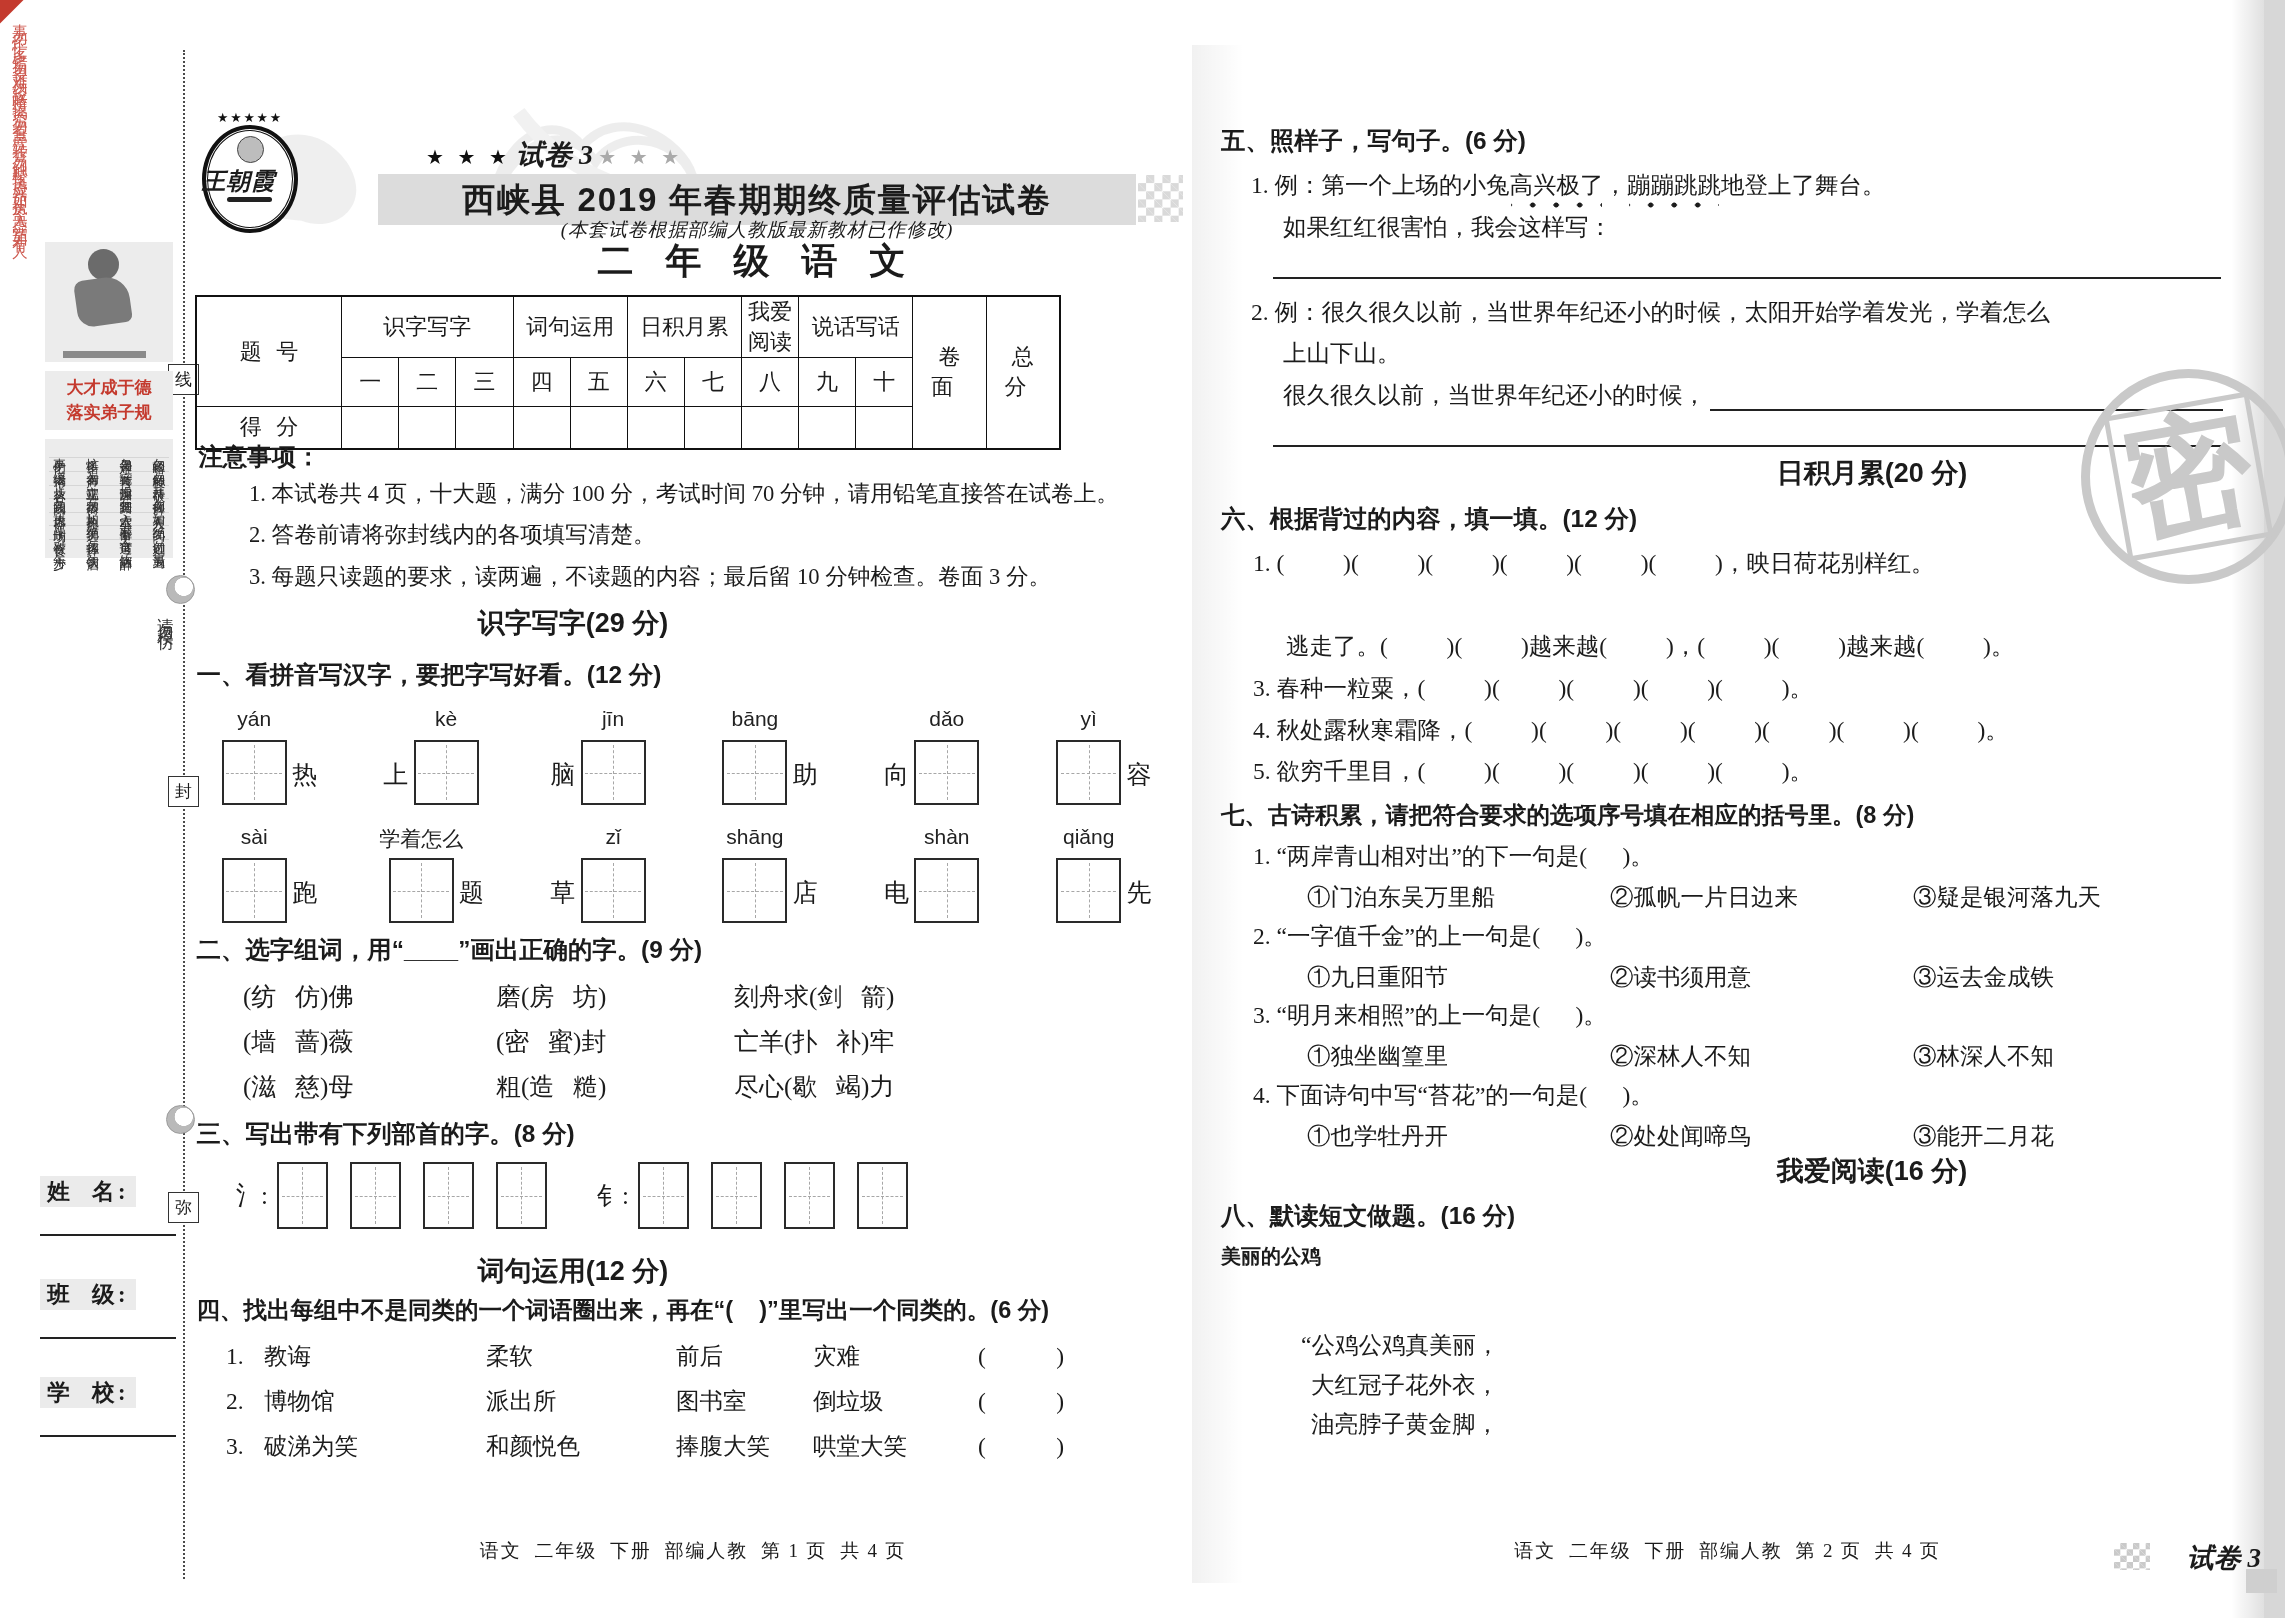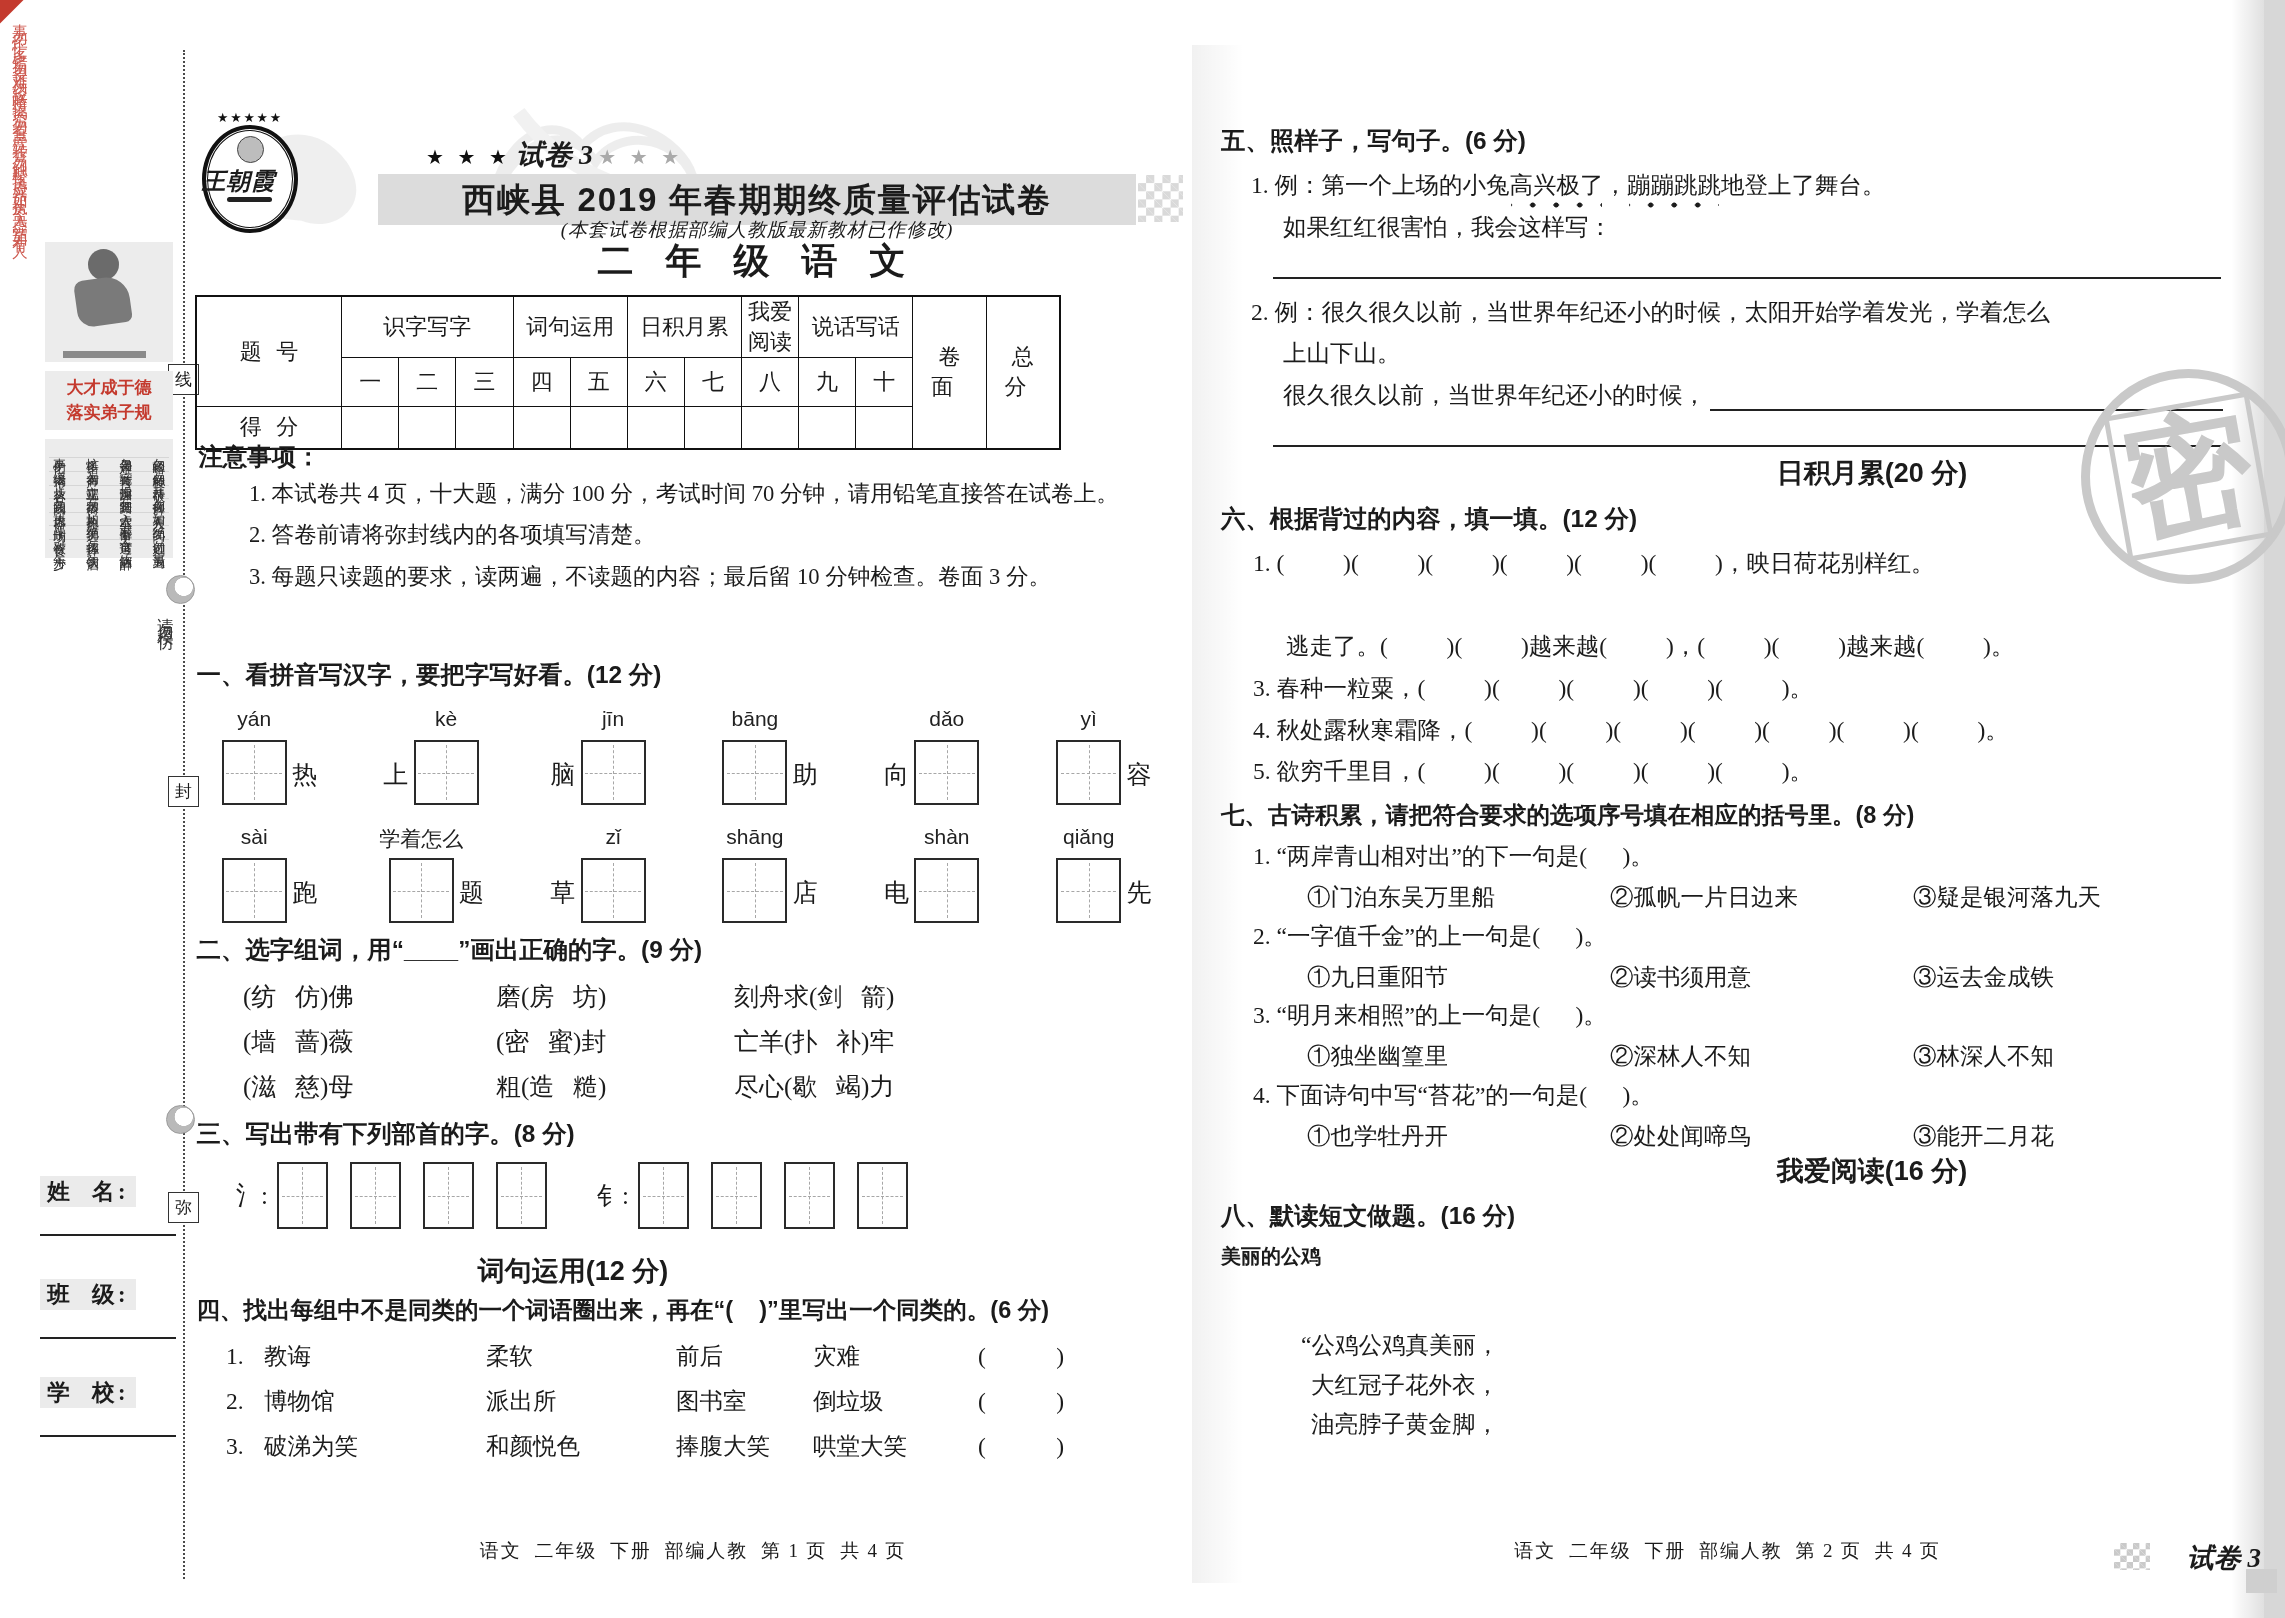--- a/index.html
+++ b/index.html
@@ -296,20 +296,21 @@
           <td></td>
     </tr>
   </tbody>
     </table>
 
   <div class="t qt" style="top:441px;left:5.4px;">注意事项：</div>
   <div class="t" style="top:478px;left:56px;font-size:22.6px;">1. 本试卷共 4 页，十大题，满分 100 分，考试时间 70 分钟，请用铅笔直接答在试卷上。</div>
   <div class="t" style="top:519px;left:56px;font-size:22.6px;">2. 答卷前请将弥封线内的各项填写清楚。</div>
   <div class="t" style="top:561px;left:56px;font-size:22.6px;">3. 每题只读题的要求，读两遍，不读题的内容；最后留 10 分钟检查。卷面 3 分。</div>
 
+  <div class="t sec" style="top:608px;left:0;">识字写字(29 分)</div>
   <div class="t qt" style="top:659px;left:3.6px;">一、看拼音写汉字，要把字写好看。(12 分)</div>
 
   <div class="pyrow" style="top:740px;">
     <div class="witem">
         <span class="wb"></span>
         <span class="boxwrap"><span class="py">yán</span><span class="wbox"></span></span>
         <span class="wb">热</span>
       </div>
     <div class="witem">
         <span class="wb">上</span>

